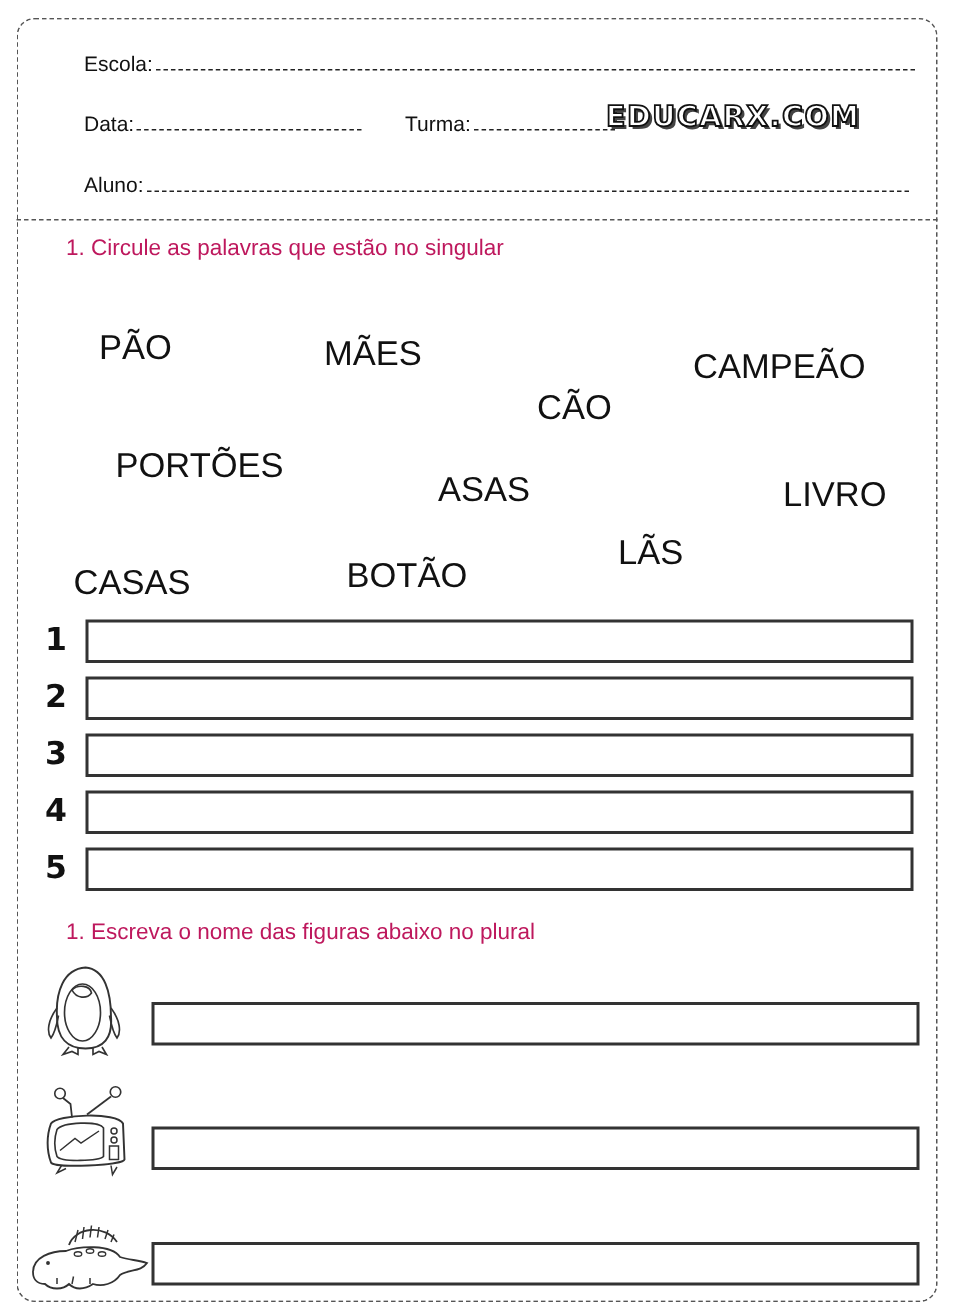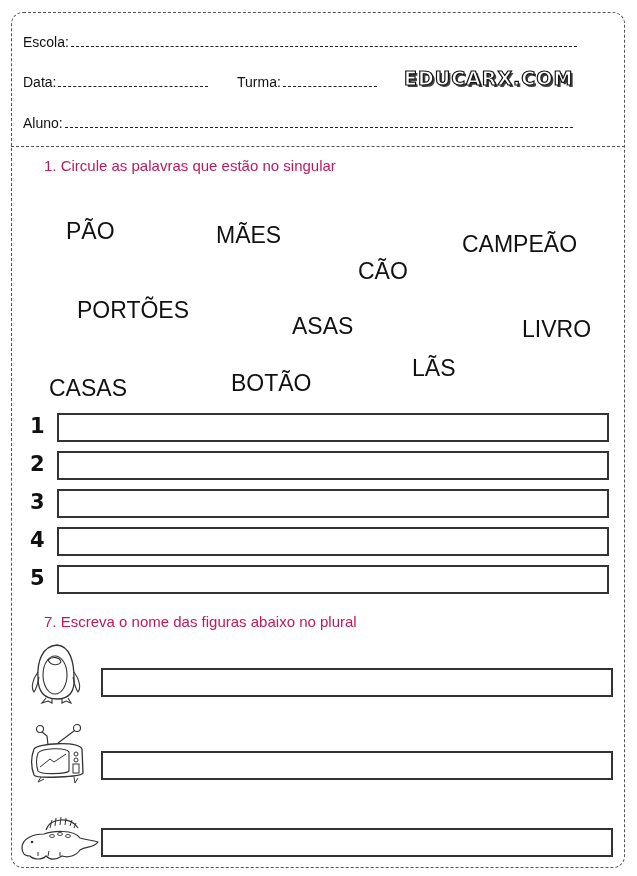--- a/index.html
+++ b/index.html
@@ -2,21 +2,21 @@
 <html><head>
 <meta charset="utf-8">
 <style>
   html, body { margin:0; padding:0; background:#ffffff; }
   body { width:637px; height:876px; position:relative; overflow:hidden;
          font-family:"Liberation Sans", sans-serif; color:#111; }
   .frame { position:absolute; left:11px; top:12px; width:614px; height:856px;
            border:1px dashed #555; border-radius:12px; box-sizing:border-box; }
   .divider { position:absolute; left:11px; top:146px; width:614px; height:0;
              border-top:1px dashed #555; }
-  .field { position:absolute; font-size:14px; display:flex; align-items:flex-end; }
+  .field { position:absolute; font-size:14px; display:flex; align-items:flex-end;margin-left:33px; }
   .field .line { border-bottom:1px dashed #222; height:0; margin-left:2px; margin-bottom:3px; }
   .logo { position:absolute; left:404px; top:67px; font-family:"DejaVu Sans", sans-serif;
           font-weight:bold; font-size:19px; letter-spacing:1px; color:#fff;
           -webkit-text-stroke:1.2px #111; text-shadow:2px 2px 0 #444; }
   .q { position:absolute; font-size:15px; color:#be185d; }
   .word { position:absolute; font-size:23px; color:#111; }
   .numlabel { position:absolute; left:30px; font-family:"DejaVu Sans", sans-serif;
               font-weight:bold; font-size:21px; }
   .box { position:absolute; border:2px solid #333; box-sizing:border-box; background:#fff; }
   .pic { position:absolute; }
@@ -62,21 +62,21 @@
 <div class="box" style="left:57px; top:413px; width:552px; height:29px;"></div>
 <div class="numlabel" style="top:452px;">2</div>
 <div class="box" style="left:57px; top:451px; width:552px; height:29px;"></div>
 <div class="numlabel" style="top:490px;">3</div>
 <div class="box" style="left:57px; top:489px; width:552px; height:29px;"></div>
 <div class="numlabel" style="top:528px;">4</div>
 <div class="box" style="left:57px; top:527px; width:552px; height:29px;"></div>
 <div class="numlabel" style="top:566px;">5</div>
 <div class="box" style="left:57px; top:565px; width:552px; height:29px;"></div>
 
-<div class="q" style="left:44px; top:613px;">7. Escreva o nome das figuras abaixo no plural</div>
+<div class="q" style="left:44px; top:613px;">1. Escreva o nome das figuras abaixo no plural</div>
 
 <svg class="pic" style="left:28px; top:642px;" width="58" height="62" viewBox="0 0 58 62">
   <path d="M29 3 C14 4 9 20 10 36 C10 50 17 57 29 57 C41 57 47 50 46 36 C46 20 42 4 29 3 Z" fill="none" stroke="#333" stroke-width="1.3"></path>
   <ellipse cx="27" cy="33" rx="12" ry="19" fill="none" stroke="#333" stroke-width="1.1"></ellipse>
   <path d="M20 18 C24 14 32 15 33 20 C30 24 23 24 20 18 Z" fill="none" stroke="#333" stroke-width="1.1"></path>
   <path d="M10 30 C4 38 3 46 6 50 C9 46 10 40 11 35" fill="none" stroke="#333" stroke-width="1.1"></path>
   <path d="M46 30 C52 38 53 46 50 50 C47 46 46 40 45 35" fill="none" stroke="#333" stroke-width="1.1"></path>
   <path d="M18 56 L14 61 L20 59 L24 61 L24 56" fill="none" stroke="#333" stroke-width="1.1"></path>
   <path d="M34 56 L34 61 L38 59 L43 61 L40 56" fill="none" stroke="#333" stroke-width="1.1"></path>
 </svg>

